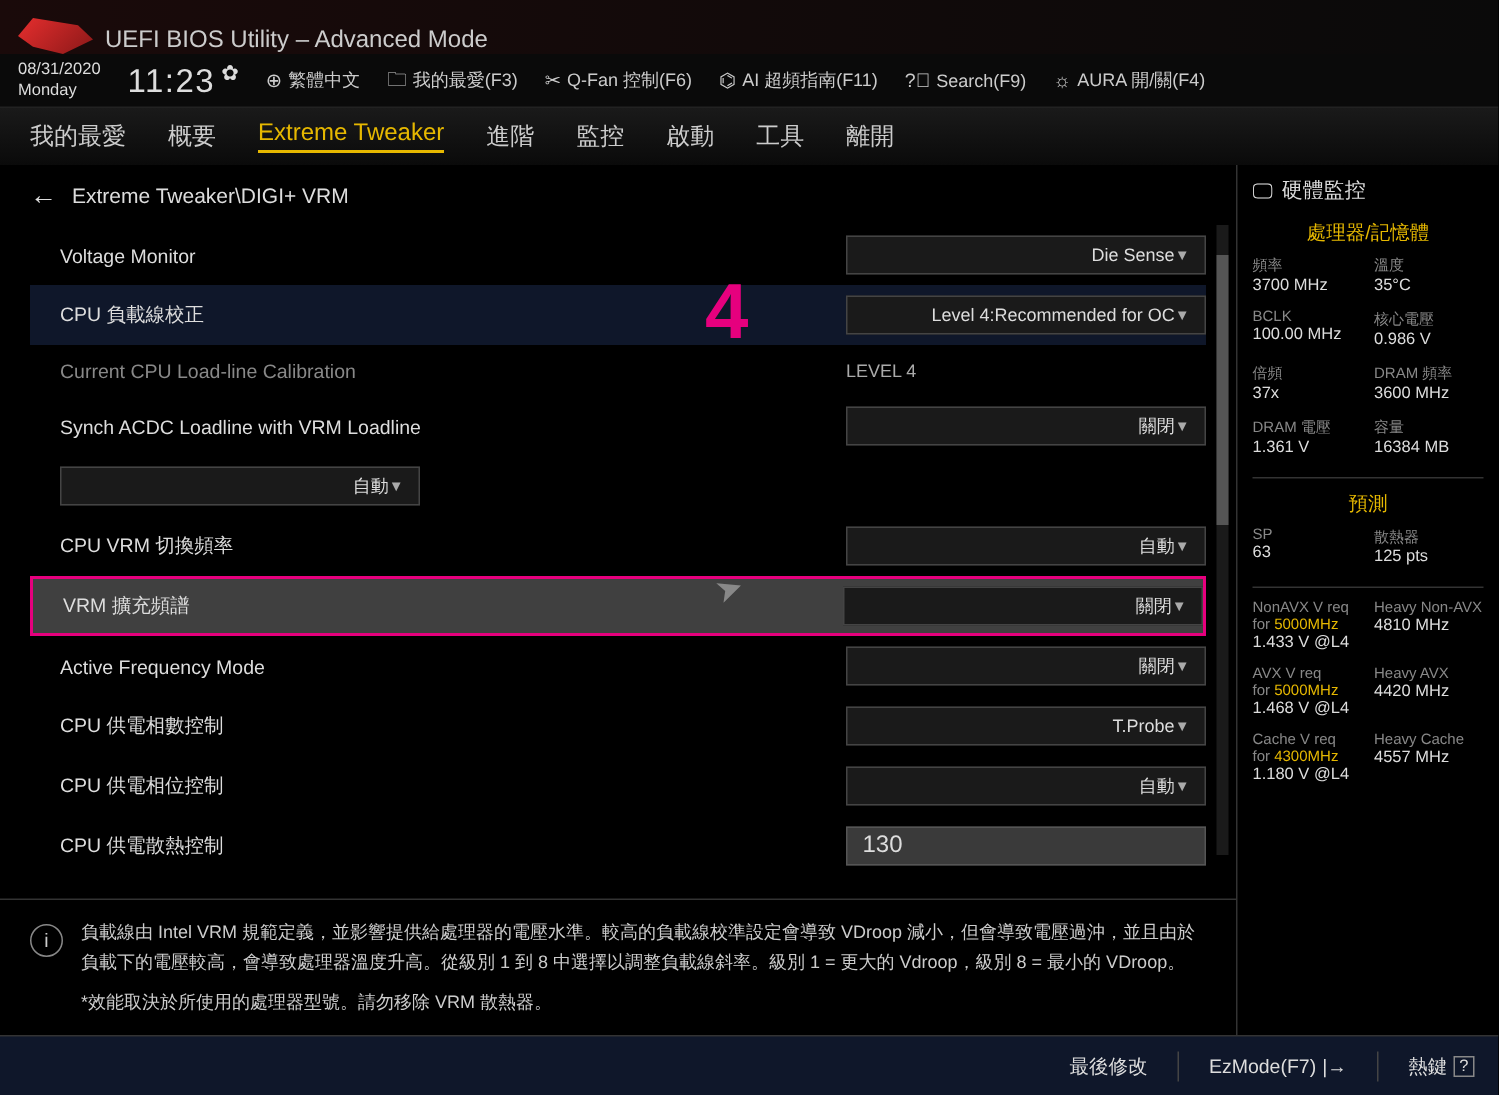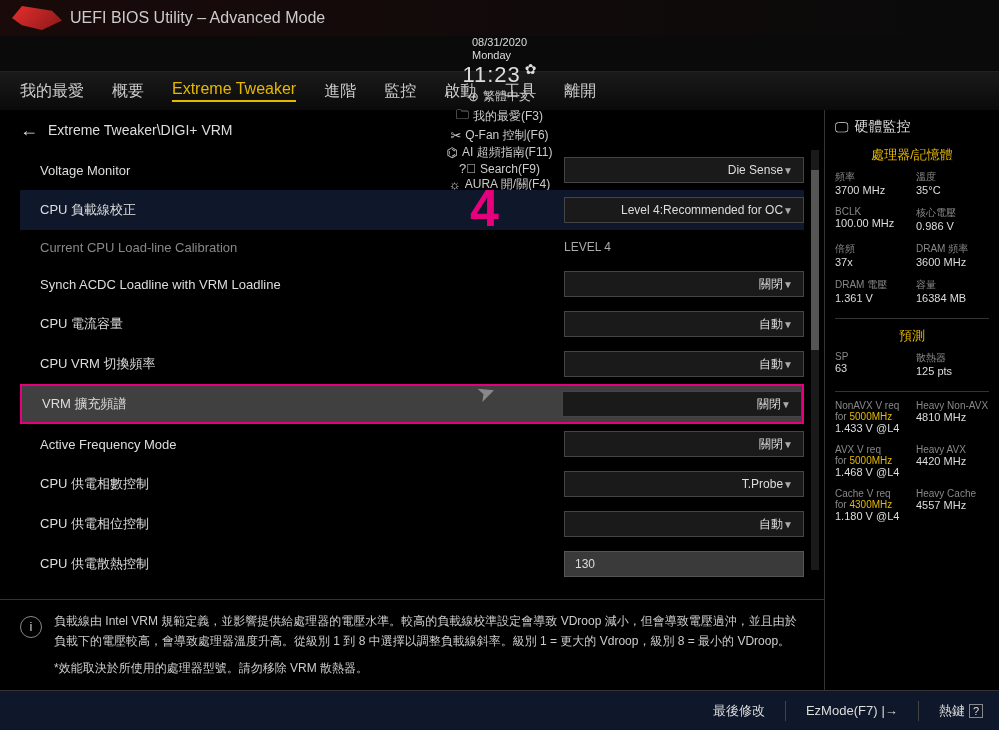--- a/index.html
+++ b/index.html
@@ -8,40 +8,40 @@
   height: 730px;
   background: #000;
   font-family: Arial, "Microsoft JhengHei", sans-serif;
   color: #ddd;
   overflow: hidden;
   position: relative;
 }
 .topbar {
   height: 36px;
   display: flex;
-  align-items: center;
+  align-items: flex-end;
   padding: 0 12px;
   background: linear-gradient(90deg, #1a0a0a 0%, #0a0a0a 100%);
 }
 .rog-logo {
   width: 50px;
   height: 24px;
   margin-right: 8px;
   background: linear-gradient(135deg, #e62e2e 0%, #8a1818 100%);
   clip-path: polygon(0 50%, 20% 0, 80% 20%, 100% 60%, 60% 100%, 20% 80%);
 }
 .title-text { font-size: 16px; color: #ccc; }
 .datetime-row {
   height: 36px;
   display: flex;
   align-items: center;
   padding: 0 12px;
+  gap: 18px;
   background: #0a0a0a;
   border-bottom: 1px solid #222;
-  flex-direction: column;
 }
 .date-block { font-size: 11px; line-height: 1.2; }
 .time { font-size: 22px; font-weight: normal; letter-spacing: 1px; }
 .gear { font-size: 14px; margin-left: 4px; position: relative; top: -8px; }
 .tool-item {
   display: flex;
   align-items: center;
   gap: 4px;
   font-size: 12px;
   color: #ccc;
@@ -115,21 +115,21 @@
   color: #aaa;
 }
 .input-box {
   width: 240px;
   height: 26px;
   background: #3a3a3a;
   border: 1px solid #555;
   display: flex;
   align-items: center;
   padding: 0 10px;
-  font-size: 12px;
+  font-size: 16px;
 }
 .big-number {
   position: absolute;
   font-size: 52px;
   font-weight: bold;
   color: #e6007e;
 }
 .cursor-arrow {
   position: absolute;
   font-size: 22px;
@@ -297,21 +297,20 @@
 
       <div class="setting-row">
         <div class="setting-label">Synch ACDC Loadline with VRM Loadline</div>
         <div class="select-box">
           <span>關閉</span>
             <span class="chev">▼</span>
         </div>
       </div>
 
       <div class="setting-row">
-        <div class="setting-label">CPU 電流容量</div>
         <div class="select-box">
           <span>自動</span>
             <span class="chev">▼</span>
         </div>
       </div>
 
       <div class="setting-row">
         <div class="setting-label">CPU VRM 切換頻率</div>
         <div class="select-box">
           <span>自動</span>

